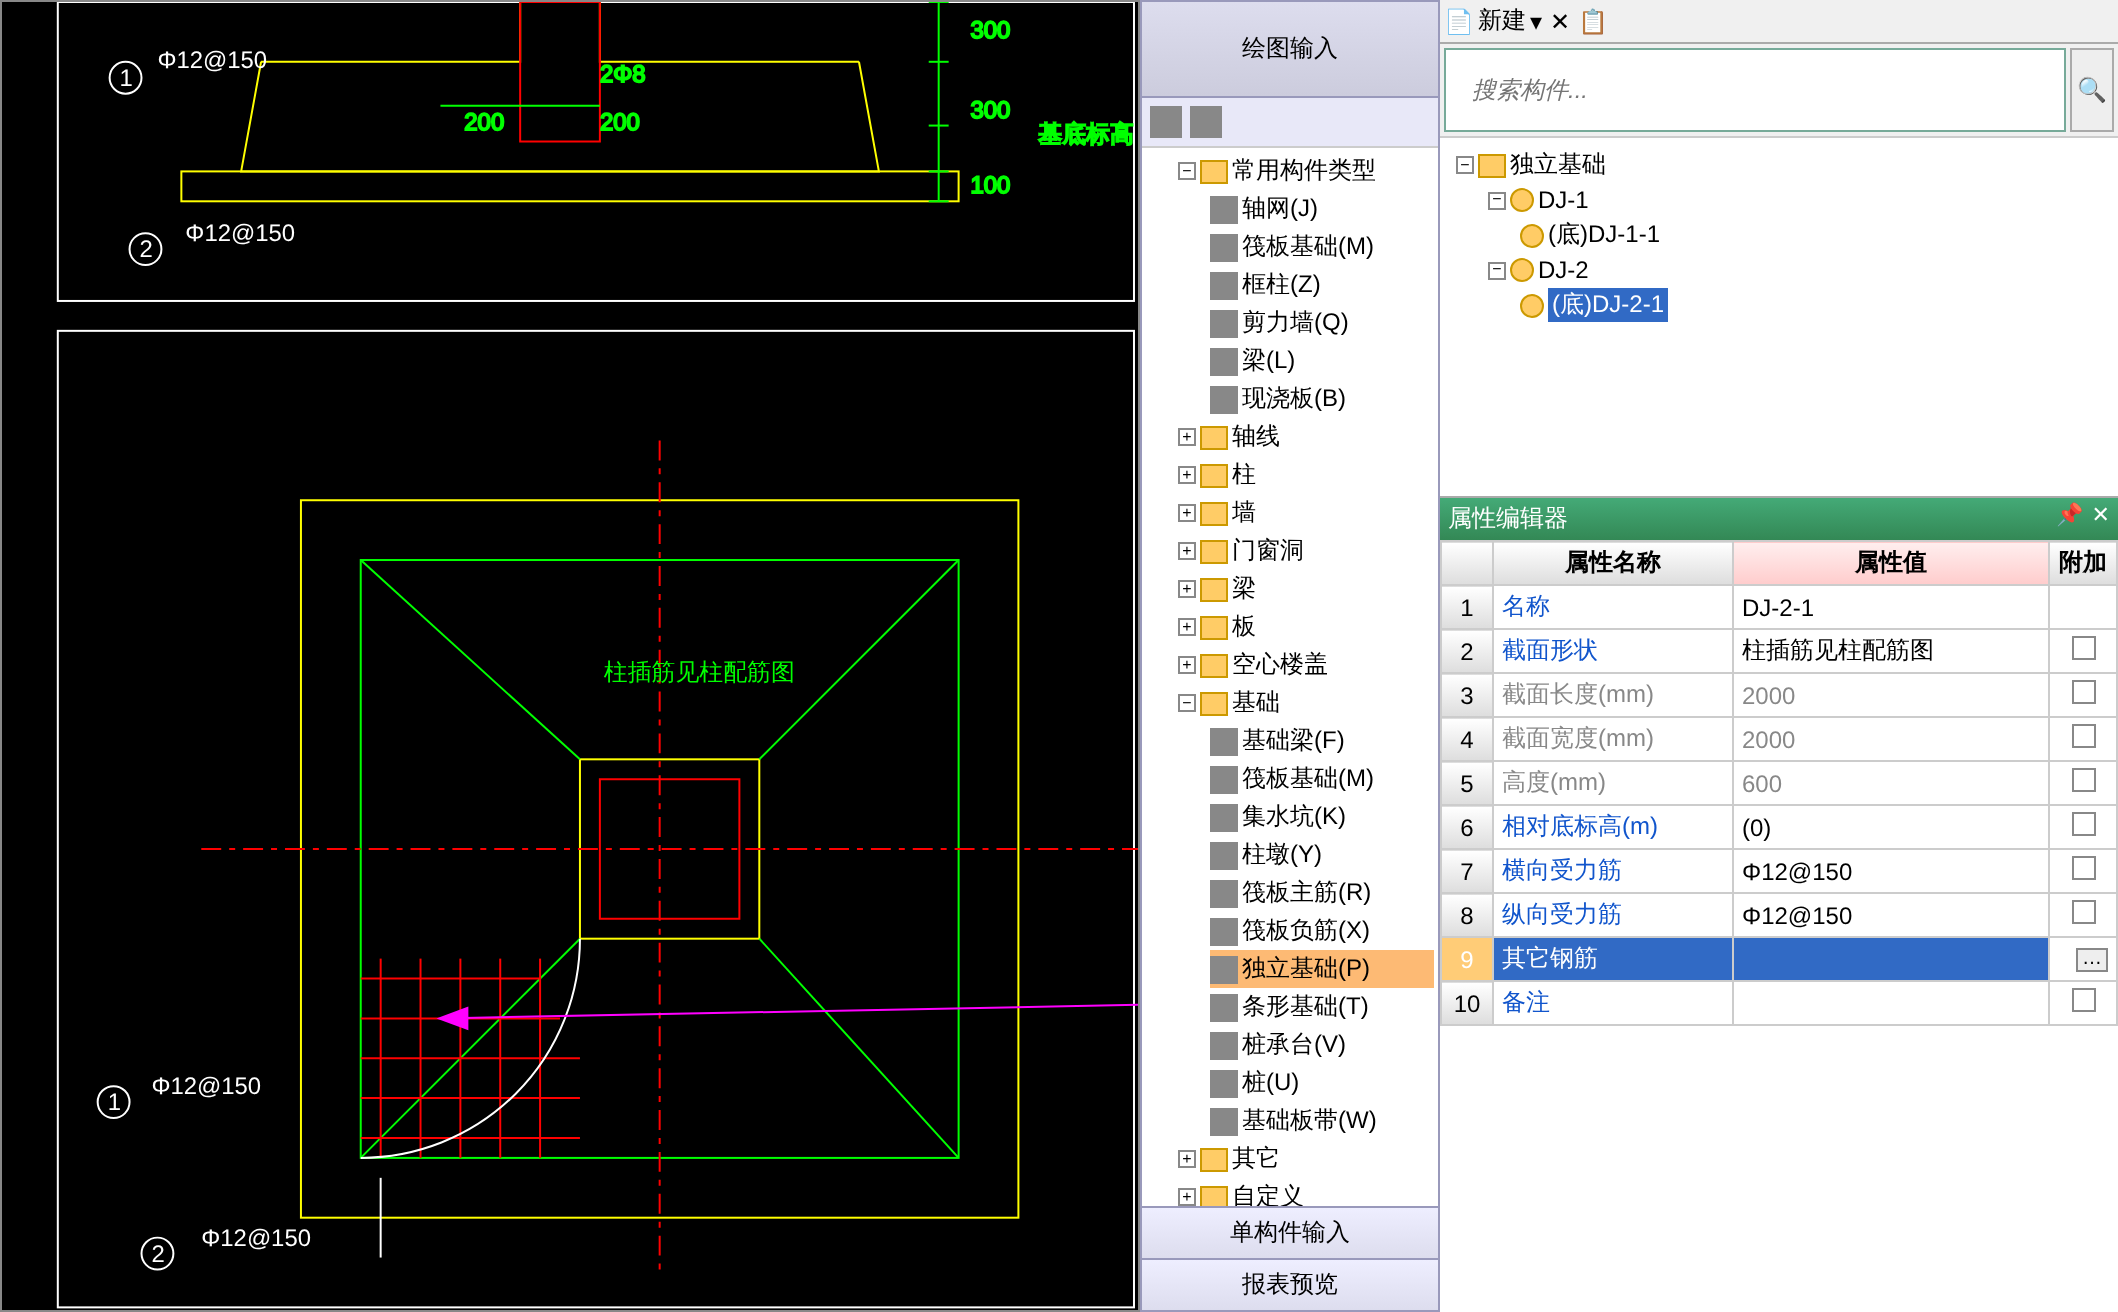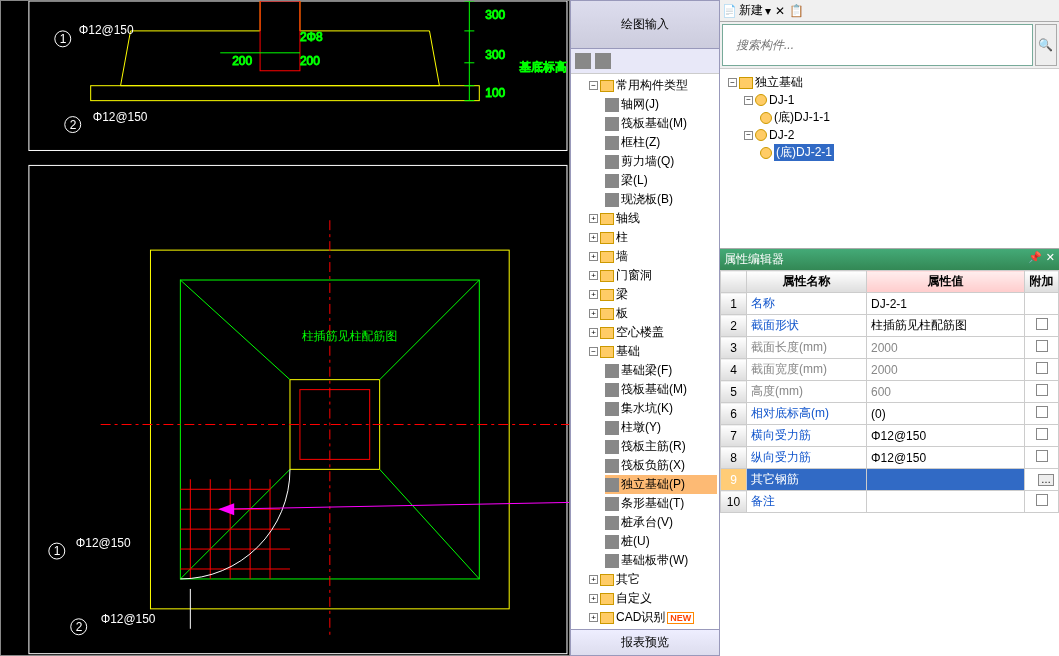--- a/index.html
+++ b/index.html
@@ -268,20 +268,21 @@
             <span>自定义</span>
           </li>
         <li>
             <span class="exp">+</span>
             <span class="folder"></span>
             <span>CAD识别</span> 
             <span class="new-badge">NEW</span>
           </li>
       </ul>
     </div>
+    <div class="btm">单构件输入</div>
     <div class="btm">报表预览</div>
   </div>
 
   <div class="right-panel">
     <div class="top-bar">
       <span>📄 <span>新建</span> ▾</span>
       <span>✕</span>
       <span>📋</span>
     </div>
     <div class="search-row">

